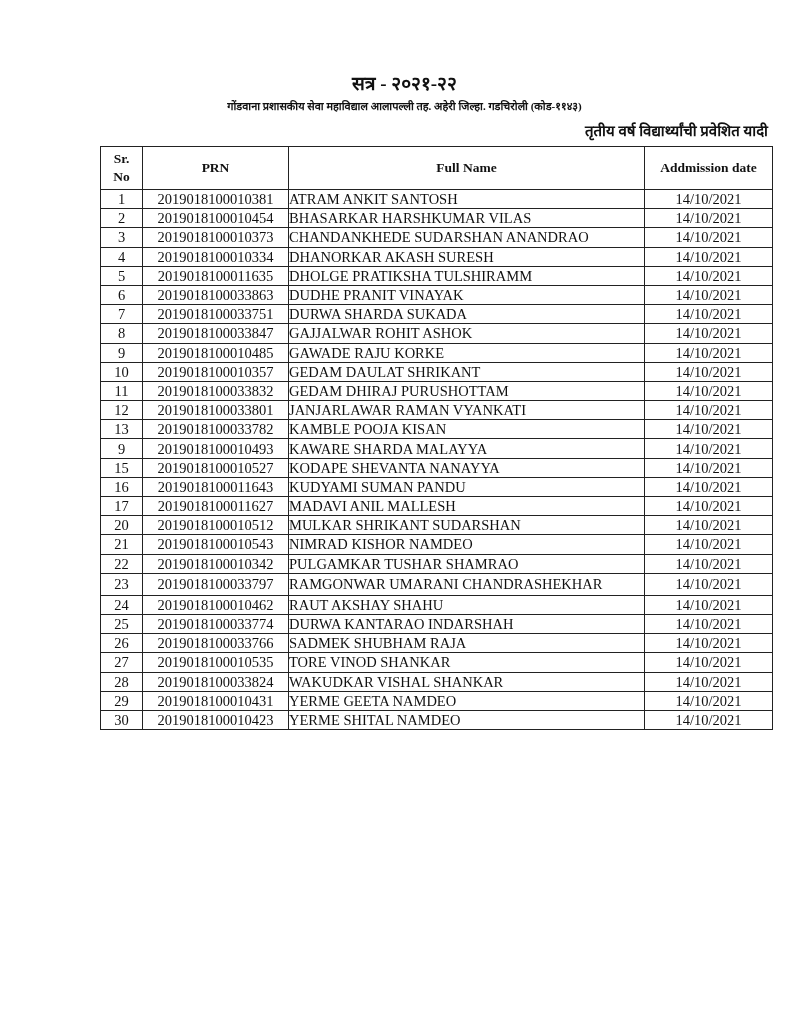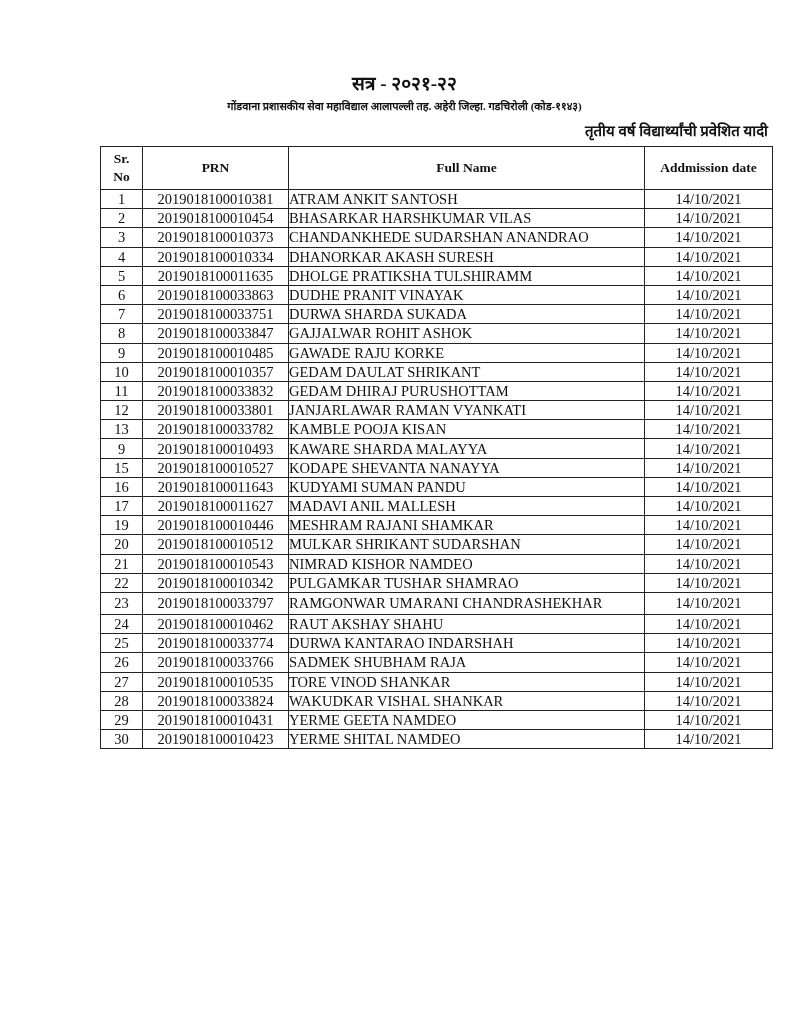--- a/index.html
+++ b/index.html
@@ -135,26 +135,20 @@
         <td class="name">KUDYAMI SUMAN PANDU</td>
         <td class="date">14/10/2021</td>
       </tr>
       <tr>
         <td class="sr">17</td>
         <td class="prn">2019018100011627</td>
         <td class="name">MADAVI ANIL MALLESH</td>
         <td class="date">14/10/2021</td>
       </tr>
       <tr>
-        <td class="sr">19</td>
-        <td class="prn">2019018100010446</td>
-        <td class="name">MESHRAM RAJANI SHAMKAR</td>
-        <td class="date">14/10/2021</td>
-      </tr>
-      <tr>
         <td class="sr">20</td>
         <td class="prn">2019018100010512</td>
         <td class="name">MULKAR SHRIKANT SUDARSHAN</td>
         <td class="date">14/10/2021</td>
       </tr>
       <tr>
         <td class="sr">21</td>
         <td class="prn">2019018100010543</td>
         <td class="name">NIMRAD KISHOR NAMDEO</td>
         <td class="date">14/10/2021</td>

